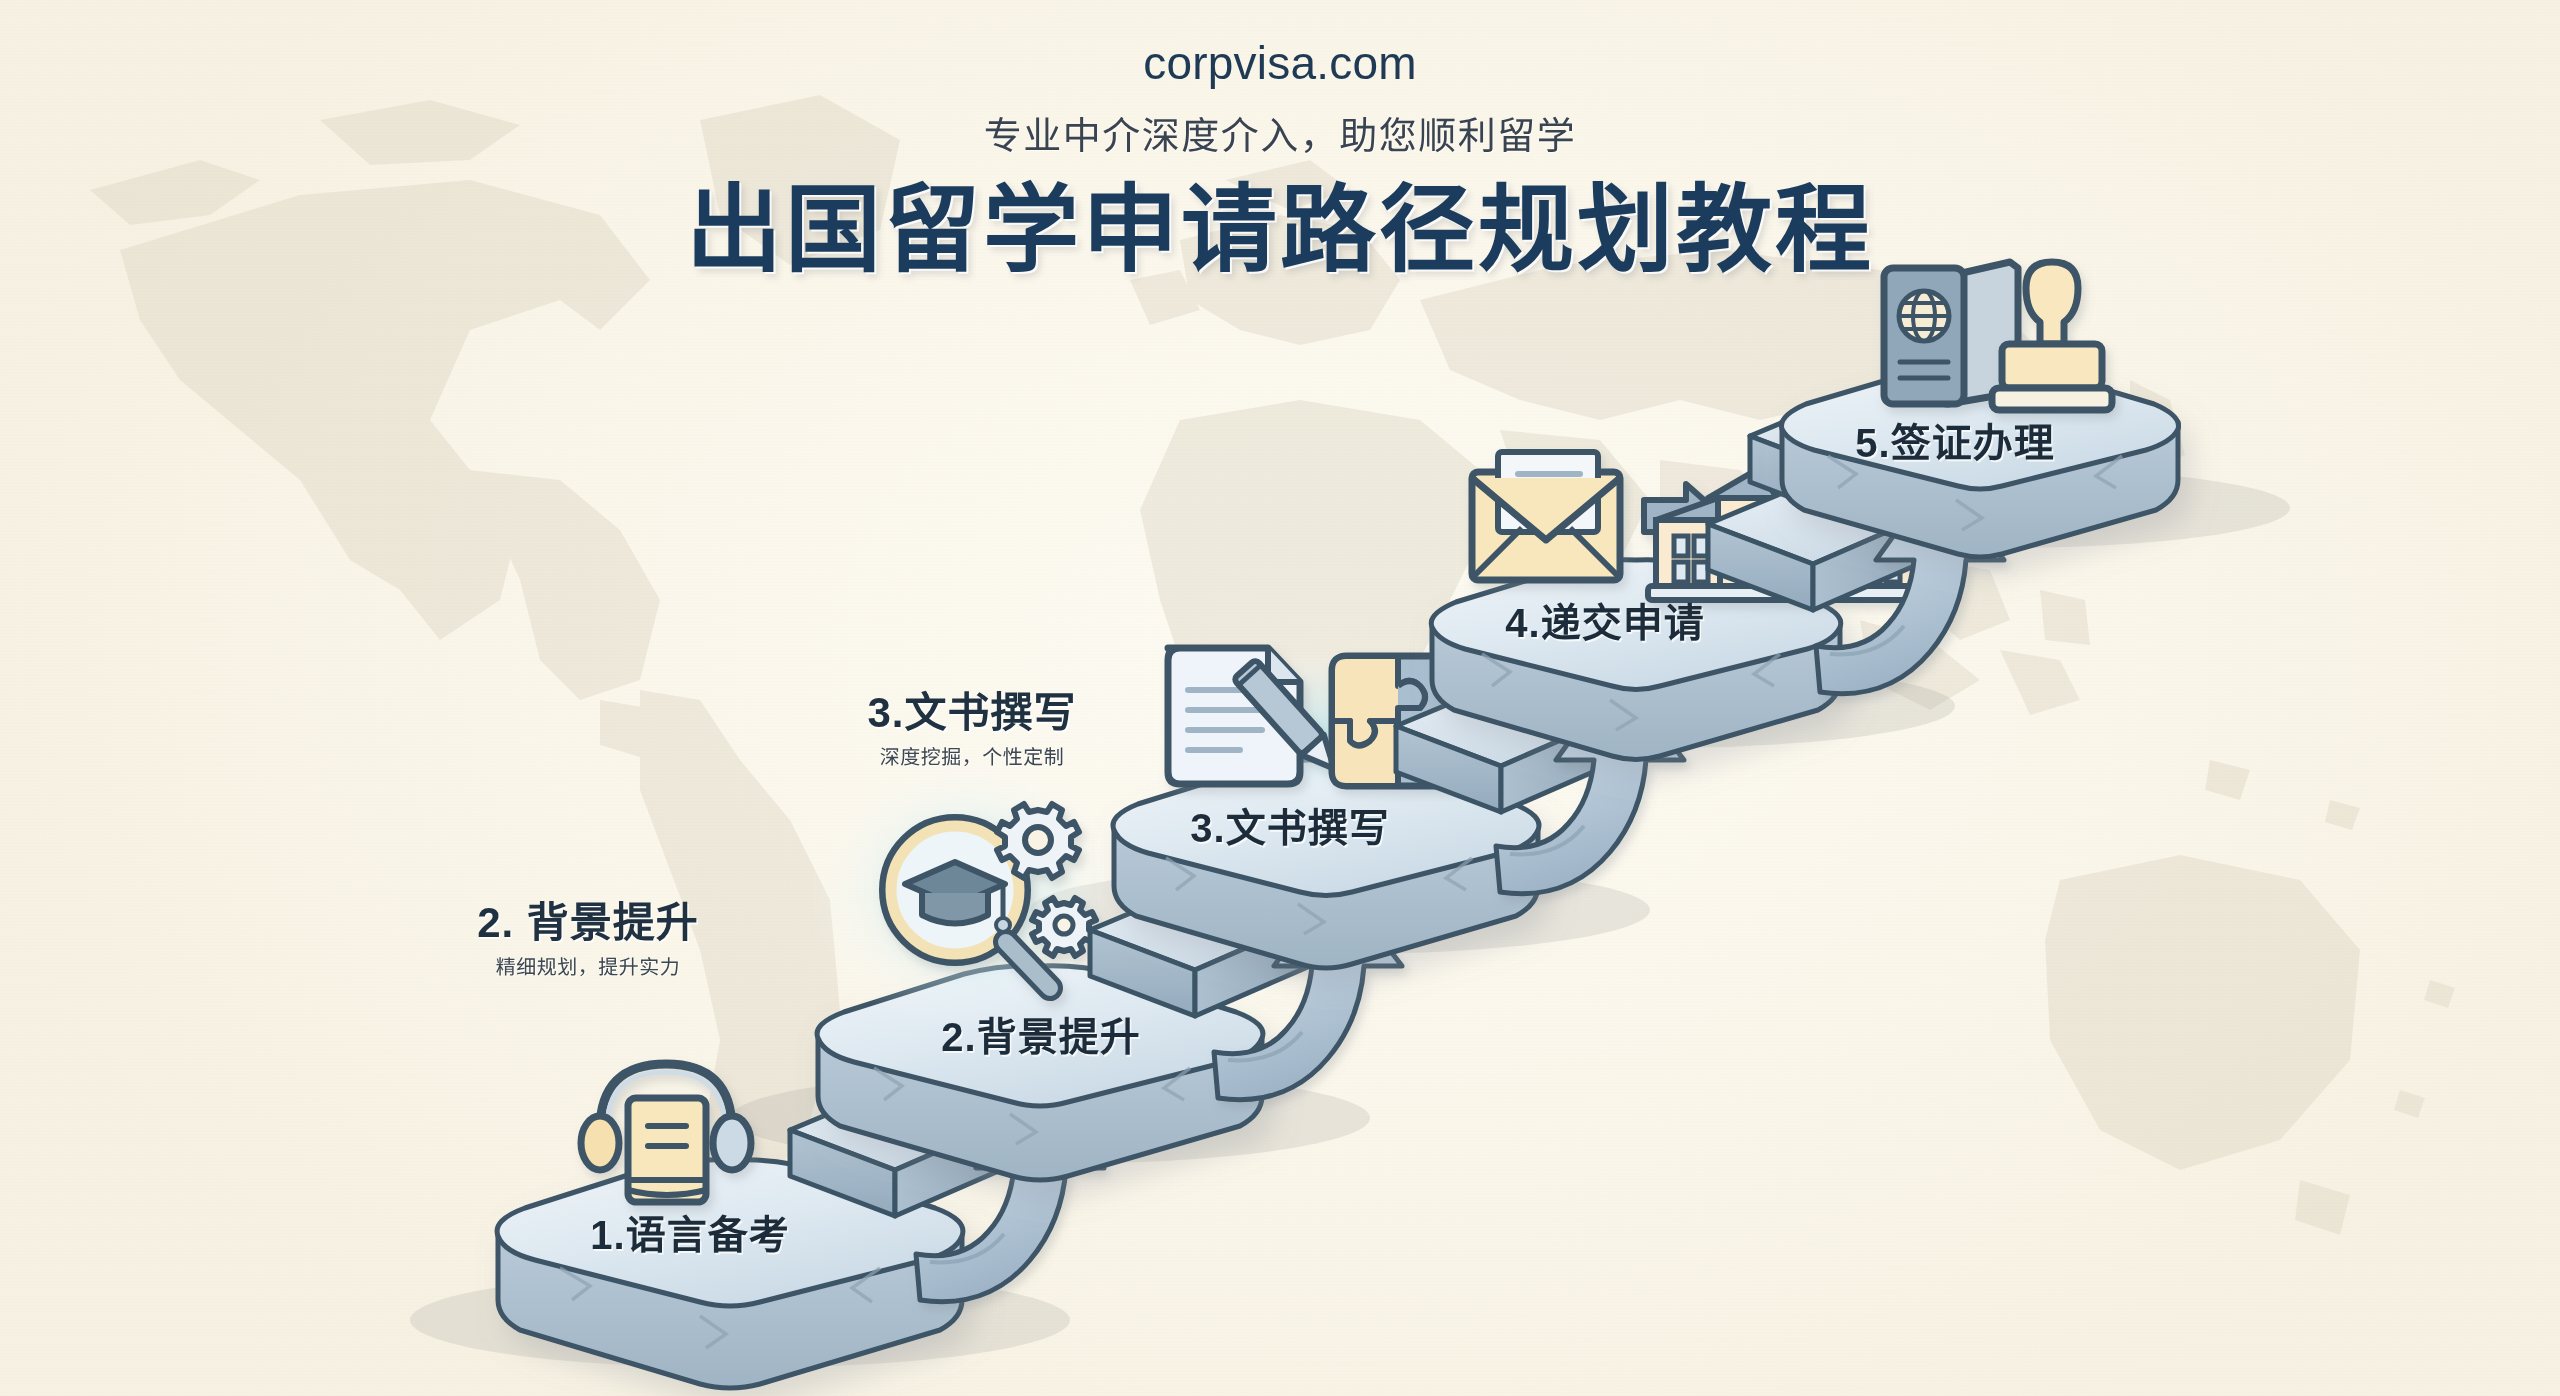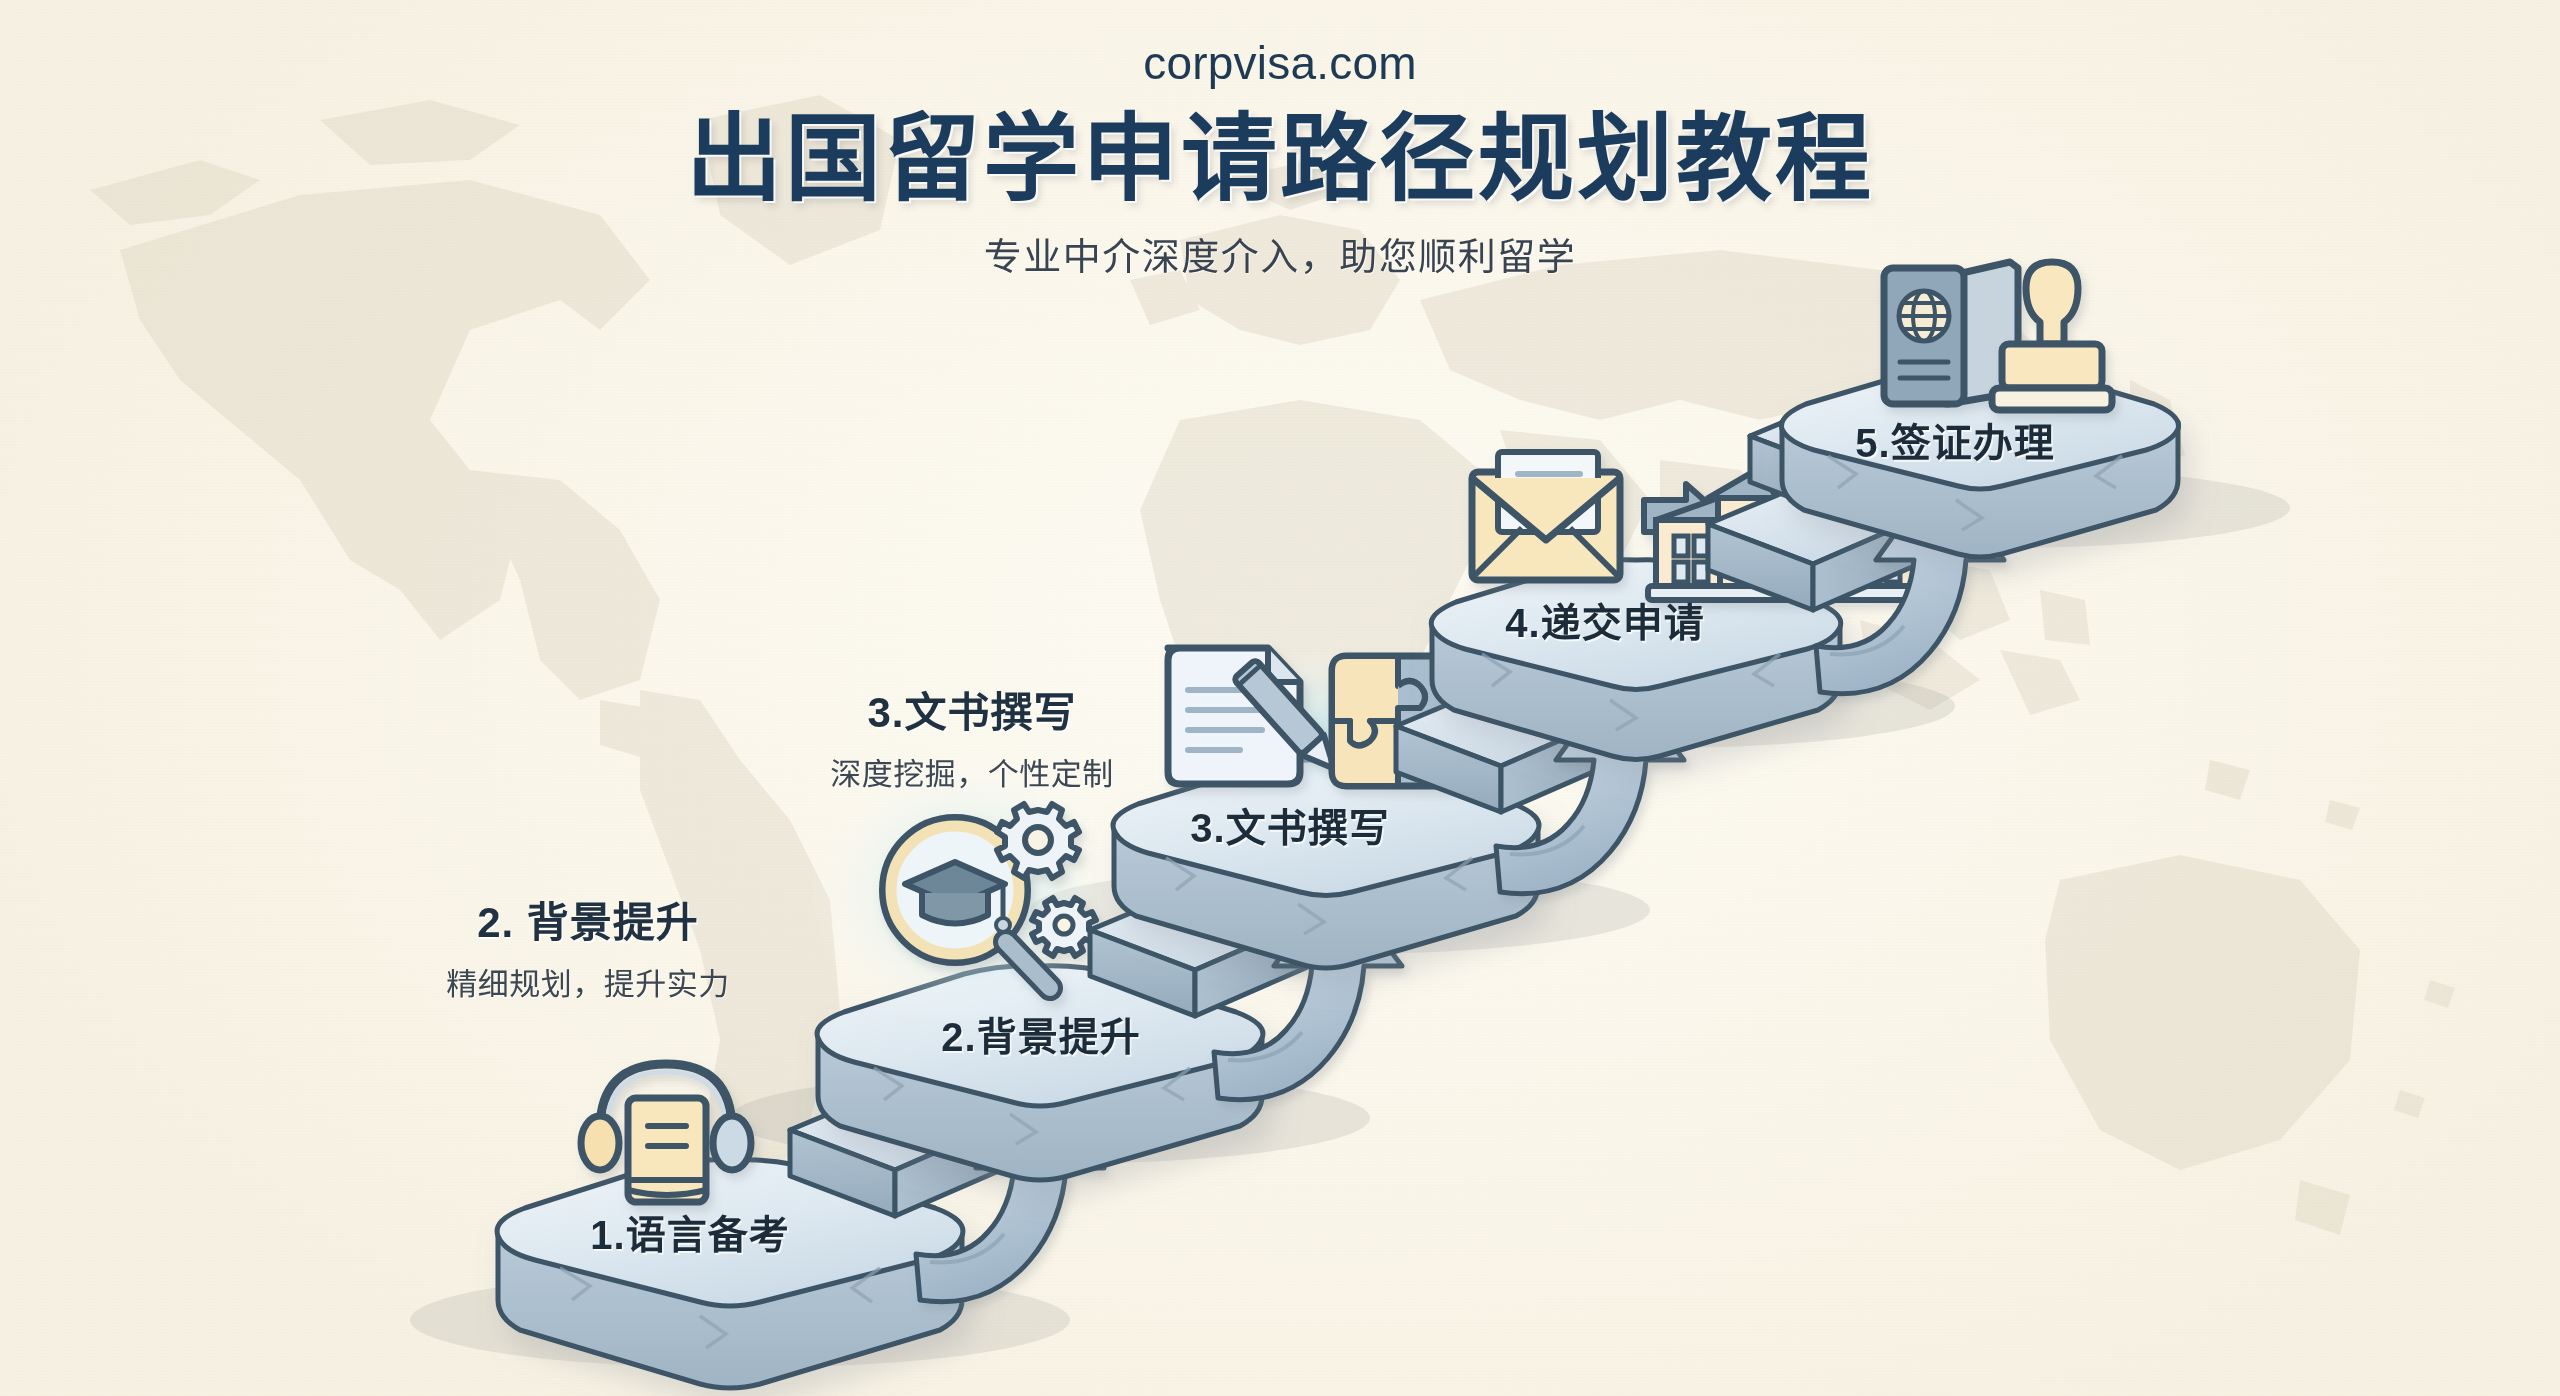--- a/index.html
+++ b/index.html
@@ -101,22 +101,22 @@
     white-space: nowrap;
   }
   .callout .c-title {
     font-size: 42px;
     font-weight: 700;
     color: #203242;
     letter-spacing: 1px;
     text-shadow: 1.5px 1.5px 0 rgba(255,255,255,.8);
   }
   .callout .c-sub {
-    margin-top: 10px;
-    font-size: 31px;
+    margin-top: 2px;
+    font-size: 20px;
     color: #3c4752;
     letter-spacing: .5px;
     text-shadow: 1px 1px 0 rgba(255,255,255,.7);
   }
 
   #callout-2 { left: 378px; top: 888px; width: 420px; }
   #callout-3 { left: 762px; top: 678px; width: 420px; }
 
   
   .plat-label {
@@ -185,22 +185,22 @@
       <path d="M2400 1090 L2425 1098 L2418 1118 L2394 1110 Z"></path>
 
       <path d="M2130 380 L2170 400 L2185 455 L2155 470 L2130 430 Z"></path>
     </g>
   </svg>
 
   <div id="grain"></div>
 
   <div id="header">
     <div id="brand">corpvisa.com</div>
+    <div id="subtitle">专业中介深度介入，助您顺利留学</div>
     <div id="main-title">出国留学申请路径规划教程</div>
-    <div id="subtitle">专业中介深度介入，助您顺利留学</div>
   </div>
 
   <svg id="diagram" viewBox="0 0 2560 1396" preserveAspectRatio="none" aria-hidden="true">
     <defs>
 
       <linearGradient id="slabTop" x1="0" y1="0" x2="0.6" y2="1">
         <stop offset="0%" stop-color="#f0f5f9"></stop>
         <stop offset="55%" stop-color="#dde8f0"></stop>
         <stop offset="100%" stop-color="#cadaE6"></stop>
       </linearGradient>

